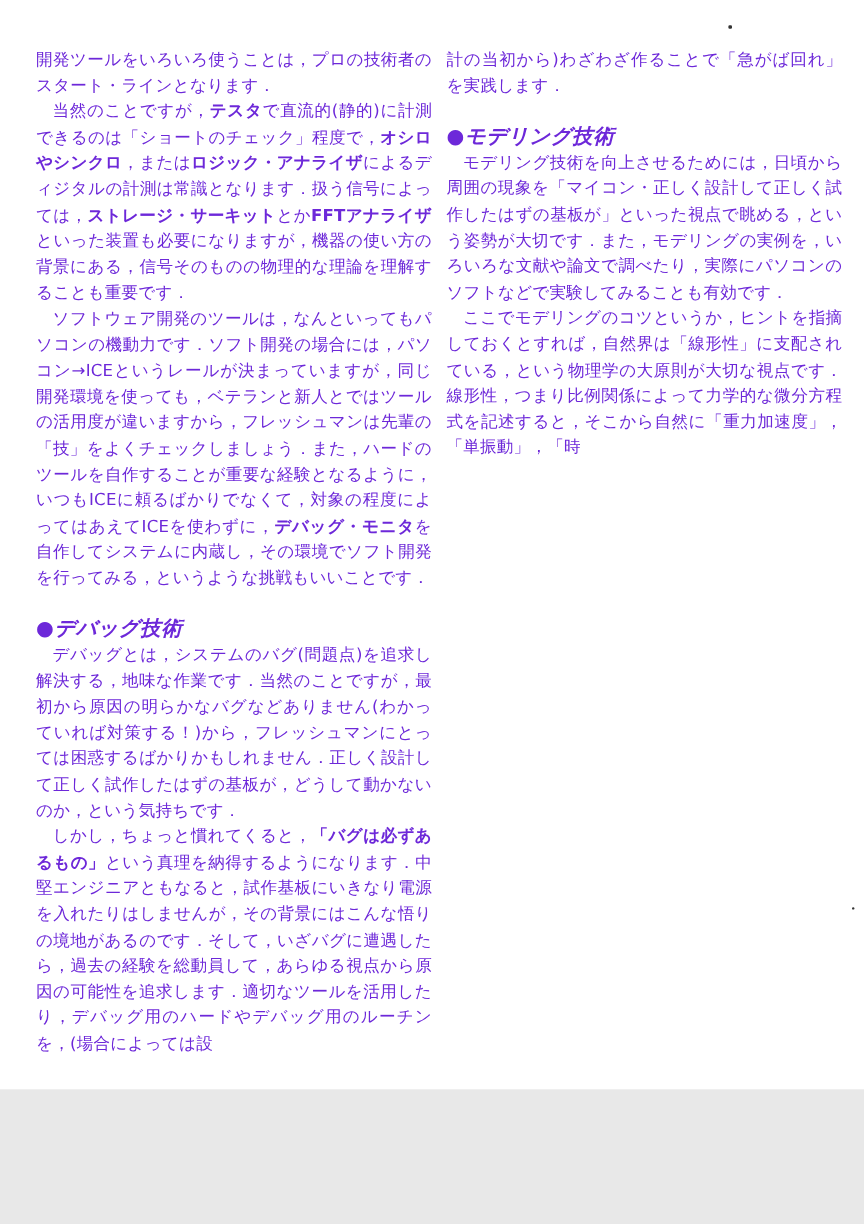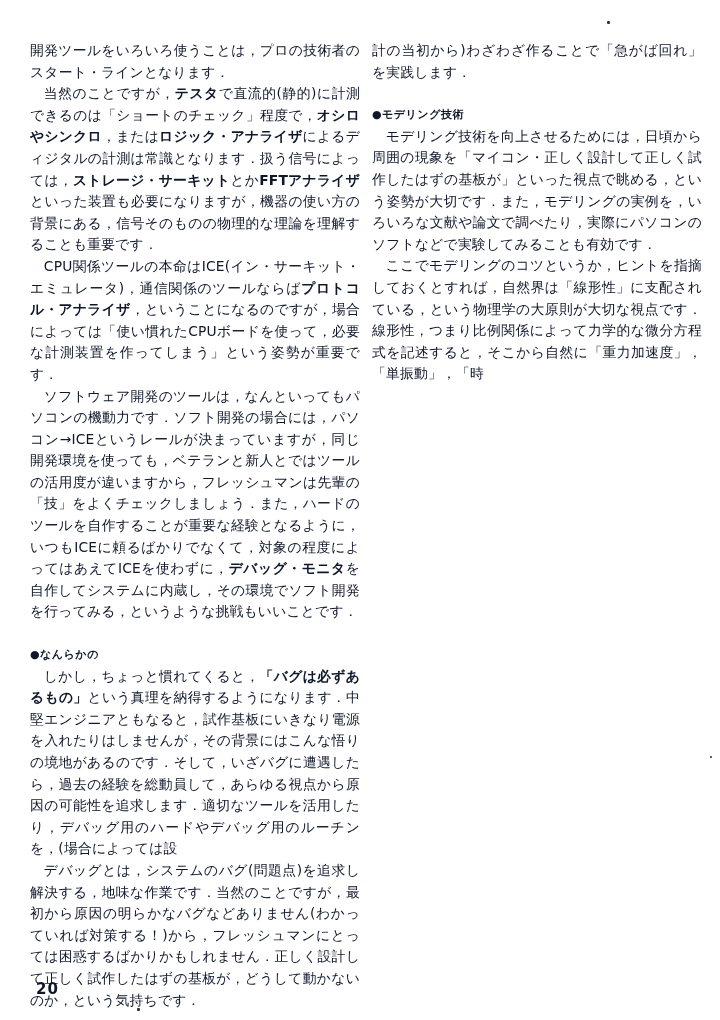--- a/index.html
+++ b/index.html
@@ -1,22 +1,22 @@
 <!DOCTYPE html>
 <html lang="ja"><head>
 <meta charset="utf-8">
 <style>
   html,body{margin:0;padding:0;background:#e8e8e8;}
   .page{
     position:relative;
-    width:720px;height:1020px;
+    width:720px;height:908px;
     background:#ffffff;
     overflow:hidden;
     font-family:"DejaVu Sans",sans-serif;
-    color:#0f172a;
+    color:#6d28d9;
   }
   .column{
     position:absolute;
     top:40px;
     width:330px;
   }
   .column-left{left:30px;}
   .column-right{left:372px;width:330px;}
   .para{
     margin:0;
@@ -24,24 +24,25 @@
     line-height:21.6px;
     text-align:justify;
     text-justify:inter-ideograph;
     letter-spacing:0.2px;
     word-break:break-all;
   }
   .para.indent{text-indent:1em;}
   .b{font-weight:bold;}
   .heading{
     margin:21px 0 0 0;
-    font-size:11px;
+    font-size:17px;
     font-weight:bold;
     line-height:21.6px;
     letter-spacing:0.5px;
+    font-style:italic;
   }
   .page-number{
     position:absolute;
     left:36px;top:980px;
     font-size:15px;
     font-weight:bold;
     letter-spacing:1px;
   }
   .speck{
     position:absolute;
@@ -53,25 +54,24 @@
   .speck-2{left:710px;top:756px;width:2px;height:2px;}
   .speck-3{left:137px;top:1008px;}
 </style>
 </head>
 <body>
 
 <div class="page">
   <div class="column column-left">
       <p class="para"><span>開発ツールをいろいろ使うことは，プロの技術者のスタート・ラインとなります．</span></p>
       <p class="para indent"><span>当然のことですが，</span><span class="b">テスタ</span><span>で直流的(静的)に計測できるのは「ショートのチェック」程度で，</span><span class="b">オシロやシンクロ</span><span>，または</span><span class="b">ロジック・アナライザ</span><span>によるディジタルの計測は常識となります．扱う信号によっては，</span><span class="b">ストレージ・サーキット</span><span>とか</span><span class="b">FFTアナライザ</span><span>といった装置も必要になりますが，機器の使い方の背景にある，信号そのものの物理的な理論を理解することも重要です．</span></p>
-      <p class="para indent"><span>CPU関係ツールの本命はICE(イン・サーキット・エミュレータ)，通信関係のツールならば</span><span class="b">プロトコル・アナライザ</span><span>，ということになるのですが，場合によっては「使い慣れたCPUボードを使って，必要な計測装置を作ってしまう」という姿勢が重要です．</span></p>
       <p class="para indent"><span>ソフトウェア開発のツールは，なんといってもパソコンの機動力です．ソフト開発の場合には，パソコン→ICEというレールが決まっていますが，同じ開発環境を使っても，ベテランと新人とではツールの活用度が違いますから，フレッシュマンは先輩の「技」をよくチェックしましょう．また，ハードのツールを自作することが重要な経験となるように，いつもICEに頼るばかりでなくて，対象の程度によってはあえてICEを使わずに，</span><span class="b">デバッグ・モニタ</span><span>を自作してシステムに内蔵し，その環境でソフト開発を行ってみる，というような挑戦もいいことです．</span></p>
-      <h2 class="heading"><span class="b">●なんらかの</span></h2>
+      <h2 class="heading"><span class="b">●デバッグ技術</span></h2>
+      <p class="para indent"><span>デバッグとは，システムのバグ(問題点)を追求し解決する，地味な作業です．当然のことですが，最初から原因の明らかなバグなどありません(わかっていれば対策する！)から，フレッシュマンにとっては困惑するばかりかもしれません．正しく設計して正しく試作したはずの基板が，どうして動かないのか，という気持ちです．</span></p>
       <p class="para indent"><span>しかし，ちょっと慣れてくると，</span><span class="b">「バグは必ずあるもの」</span><span>という真理を納得するようになります．中堅エンジニアともなると，試作基板にいきなり電源を入れたりはしませんが，その背景にはこんな悟りの境地があるのです．そして，いざバグに遭遇したら，過去の経験を総動員して，あらゆる視点から原因の可能性を追求します．適切なツールを活用したり，デバッグ用のハードやデバッグ用のルーチンを，(場合によっては設</span></p>
-      <p class="para indent"><span>デバッグとは，システムのバグ(問題点)を追求し解決する，地味な作業です．当然のことですが，最初から原因の明らかなバグなどありません(わかっていれば対策する！)から，フレッシュマンにとっては困惑するばかりかもしれません．正しく設計して正しく試作したはずの基板が，どうして動かないのか，という気持ちです．</span></p>
     </div>
   <div class="column column-right">
       <p class="para"><span>計の当初から)わざわざ作ることで「急がば回れ」を実践します．</span></p>
       <h2 class="heading"><span class="b">●モデリング技術</span></h2>
       <p class="para indent"><span>モデリング技術を向上させるためには，日頃から周囲の現象を「マイコン・正しく設計して正しく試作したはずの基板が」といった視点で眺める，という姿勢が大切です．また，モデリングの実例を，いろいろな文献や論文で調べたり，実際にパソコンのソフトなどで実験してみることも有効です．</span></p>
       <p class="para indent"><span>ここでモデリングのコツというか，ヒントを指摘しておくとすれば，自然界は「線形性」に支配されている，という物理学の大原則が大切な視点です．線形性，つまり比例関係によって力学的な微分方程式を記述すると，そこから自然に「重力加速度」，「単振動」，「時</span></p>
     </div>
   <div class="page-number">20</div>
   <div class="speck speck-1"></div>
   <div class="speck speck-2"></div>

